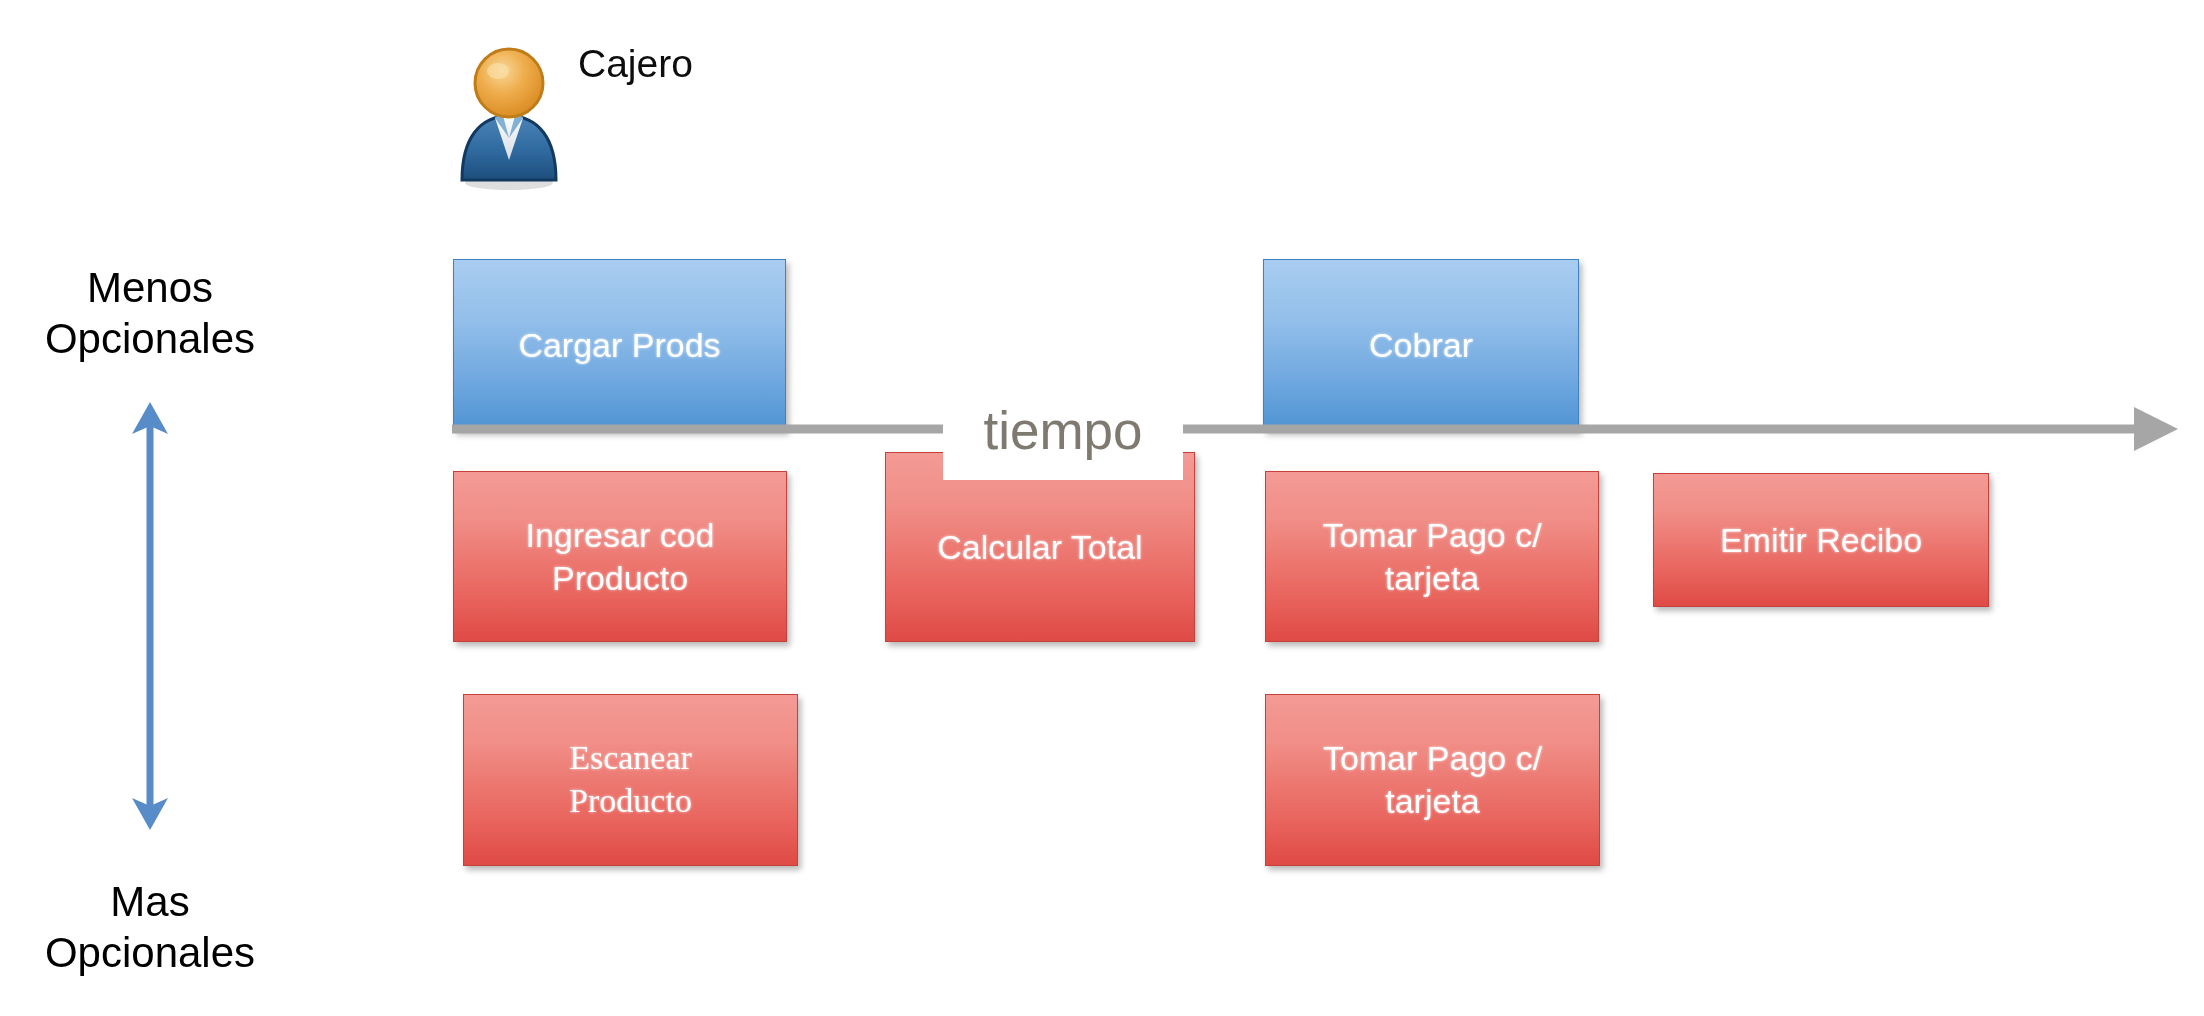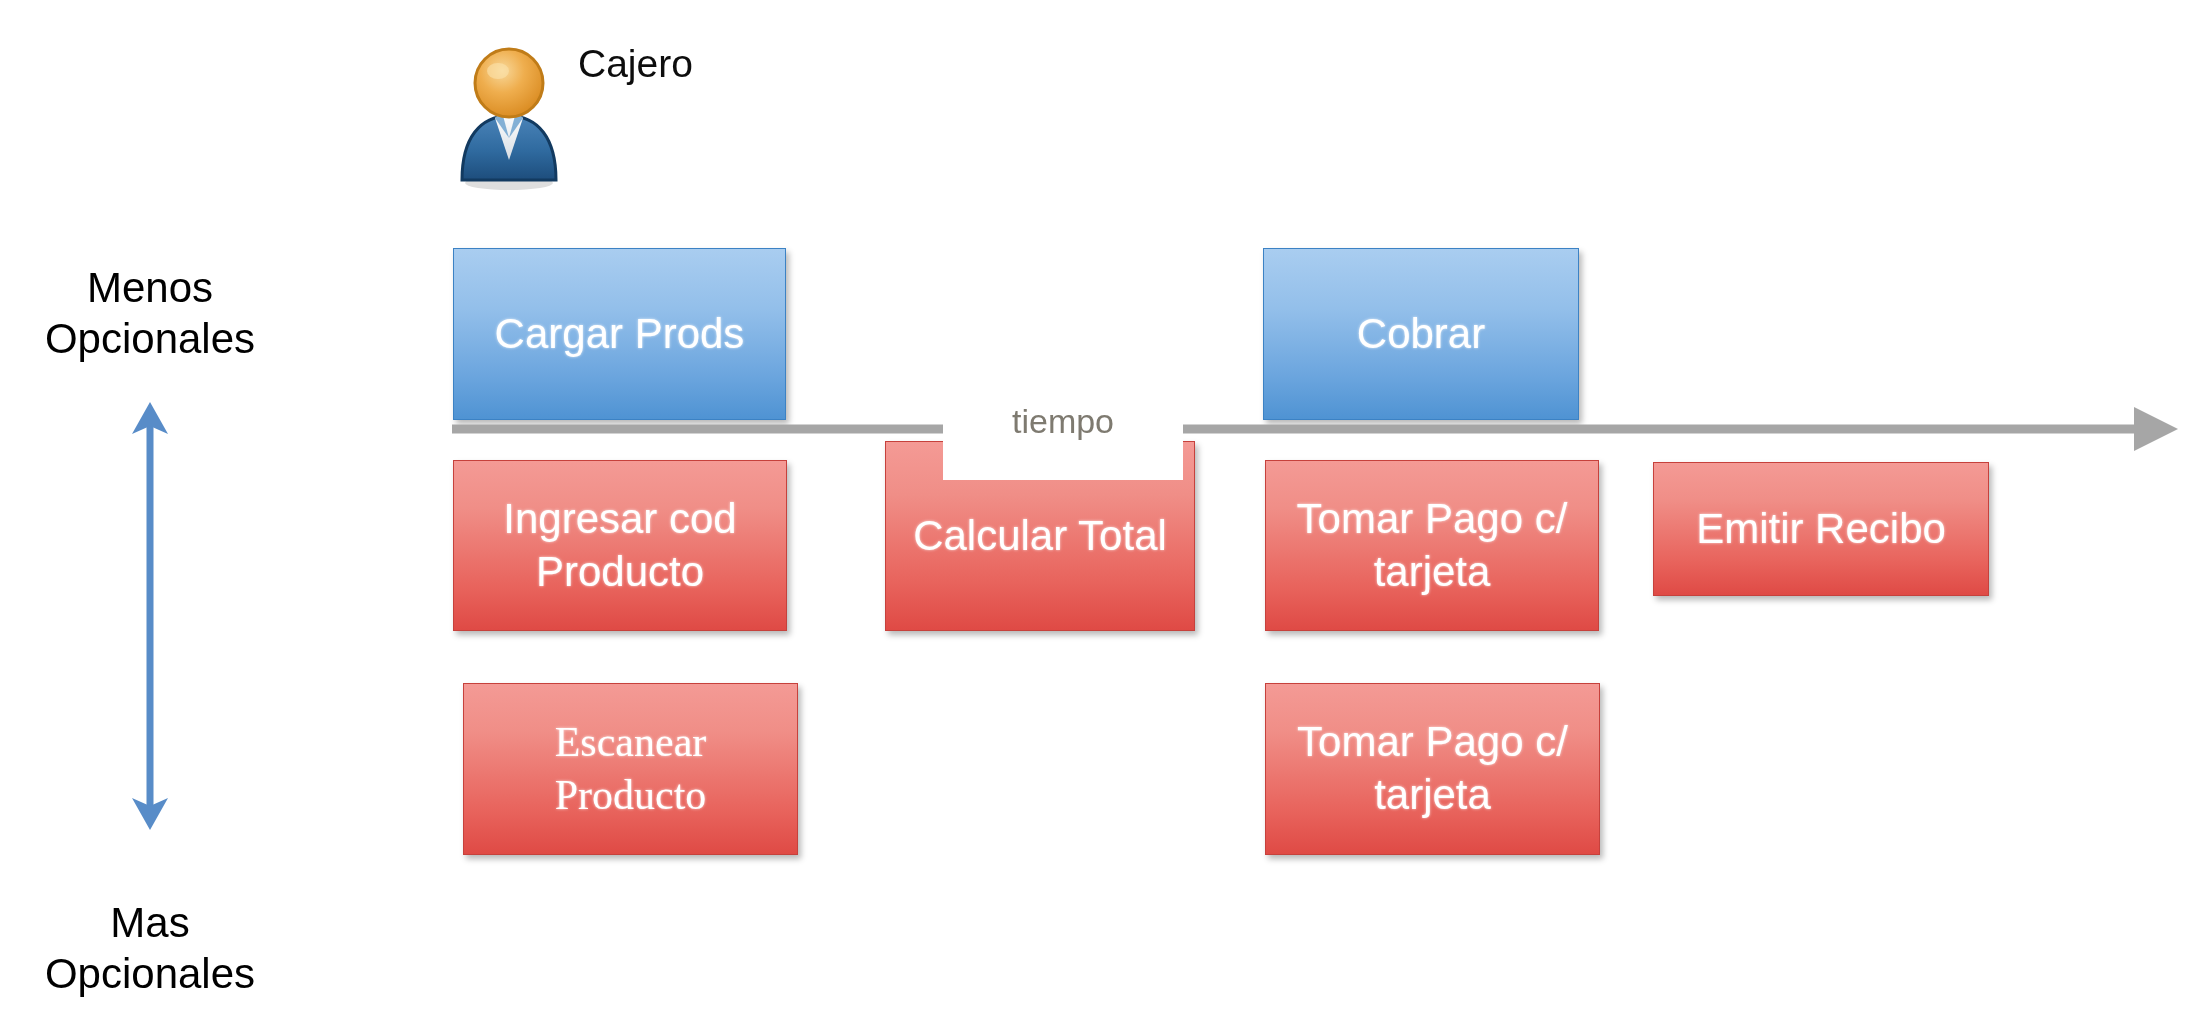--- a/index.html
+++ b/index.html
@@ -41,21 +41,21 @@
   
   .axis-label {
     position: absolute;
     width: 300px;
     text-align: center;
     font-size: 42px;
     line-height: 1.22;
     color: #000000;
   }
   .axis-label.top  { left: 0px;  top: 262px; }
-  .axis-label.bot  { left: 0px;  top: 897px; }
+  .axis-label.bot  { left: 0px;  top: 876px; }
 
   .vaxis {
     position: absolute;
     left: 118px;
     top: 400px;
     width: 64px;
     height: 432px;
   }
 
   
@@ -73,40 +73,41 @@
     width: 240px;
     height: 78px;
     background: #ffffff;
   }
   .tiempo-text {
     position: absolute;
     left: 943px;
     top: 404px;
     width: 240px;
     text-align: center;
-    font-size: 34px;
+    font-size: 53px;
     color: #7e7a70;
     letter-spacing: 0px;
     line-height: 1;
   }
 
   
   .box {
     position: absolute;
     display: flex;
     align-items: center;
     justify-content: center;
     text-align: center;
     color: #ffffff;
-    font-size: 42px;
+    font-size: 34px;
     line-height: 1.26;
     padding: 2px 10px;
     box-sizing: border-box;
     box-shadow: 3px 4px 6px rgba(0,0,0,0.28);
     text-shadow: 0 0 3px rgba(255,255,255,0.75);
+    margin-top: 11px;
   }
   .box.blue {
     background: linear-gradient(to bottom, #a9cdf0 0%, #93bfea 35%, #6ba5de 75%, #4f93d3 100%);
     border: 1px solid #3c82c4;
   }
   .box.red {
     background: linear-gradient(to bottom, #f49a95 0%, #f08e87 28%, #e8635c 75%, #df4a45 100%);
     border: 1px solid #c6413c;
   }
   .box .lbl { display: block; }

